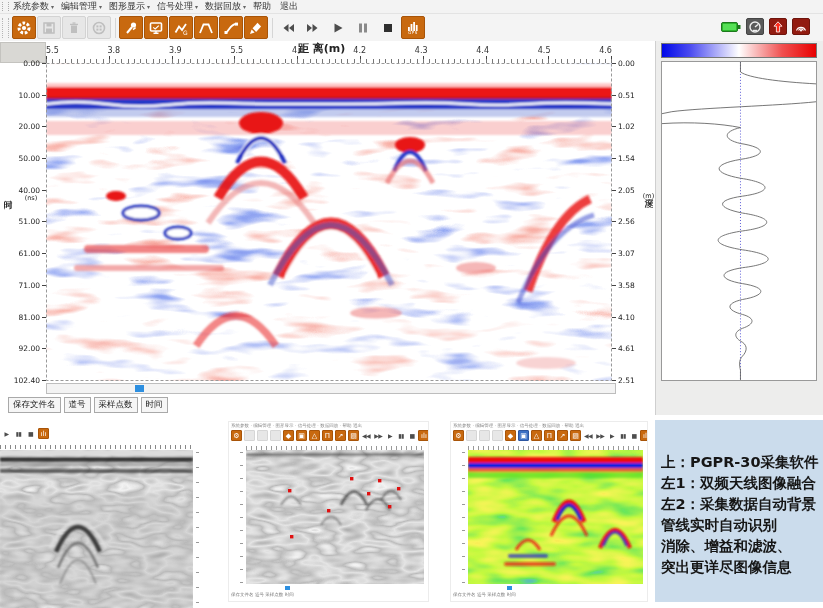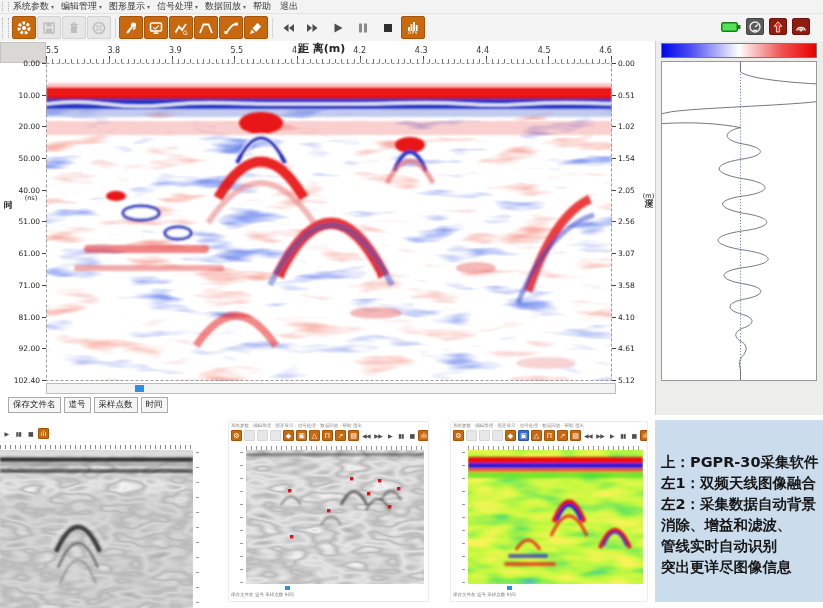--- a/index.html
+++ b/index.html
@@ -463,21 +463,21 @@
           <span class="rtick">
             <span class="rdash"></span>
             <span>4.10</span>
           </span>
           <span class="rtick">
             <span class="rdash"></span>
             <span>4.61</span>
           </span>
           <span class="rtick">
             <span class="rdash"></span>
-            <span>5.12</span>
+            <span>2.51</span>
           </span>
         </div>
     </div>
     <div class="axis-title-right">
       <span style="writing-mode:vertical-rl;text-orientation:upright;">深度</span>
       <span class="unit">(m)</span>
     </div>
 
     <div class="hscroll">
       <div class="hthumb"></div>
@@ -639,19 +639,19 @@
       </div>
     <div class="t-status">保存文件名  道号  采样点数  时间</div>
   </div>
 
   <div class="caption">
     <div>
 
     <div class="cap-line">上：PGPR-30采集软件</div>
         <div class="cap-line">左1：双频天线图像融合</div>
         <div class="cap-line">左2：采集数据自动背景</div>
+        <div class="cap-line">管线实时自动识别</div>
         <div class="cap-line">消除、增益和滤波、</div>
-        <div class="cap-line">管线实时自动识别</div>
         <div class="cap-line">突出更详尽图像信息</div>
       </div>
   </div>
 
 </div>
 
 </body></html>

